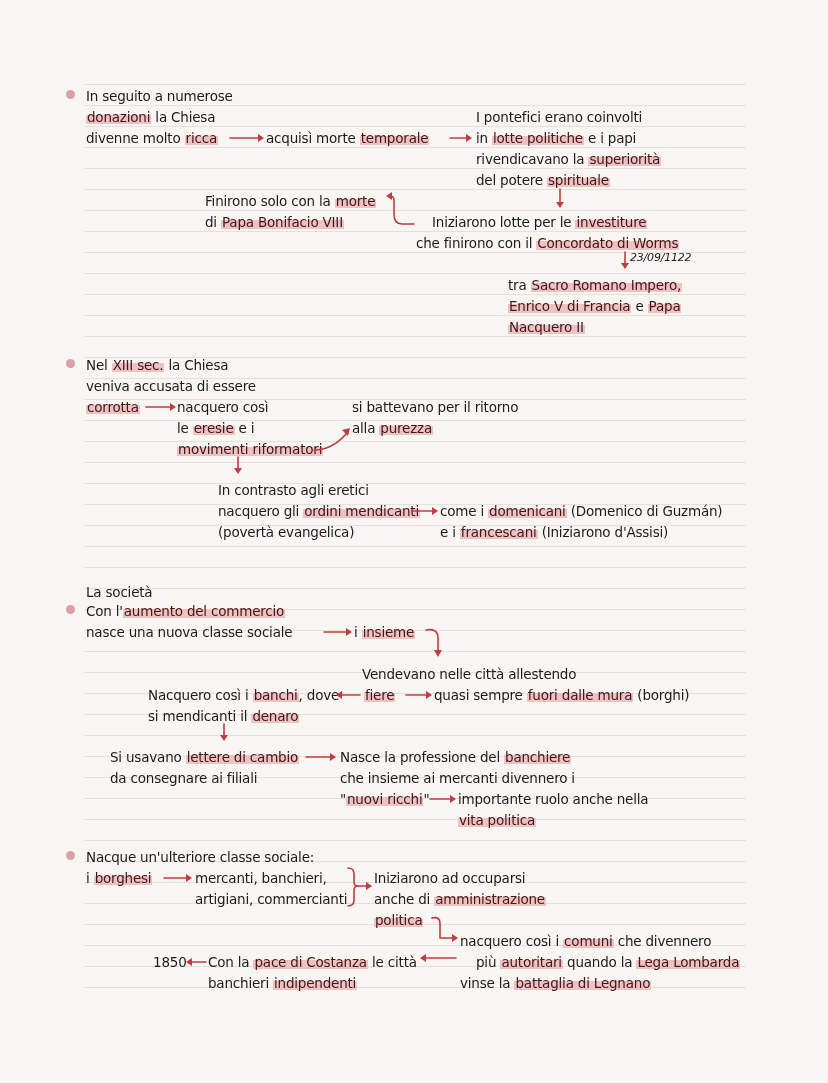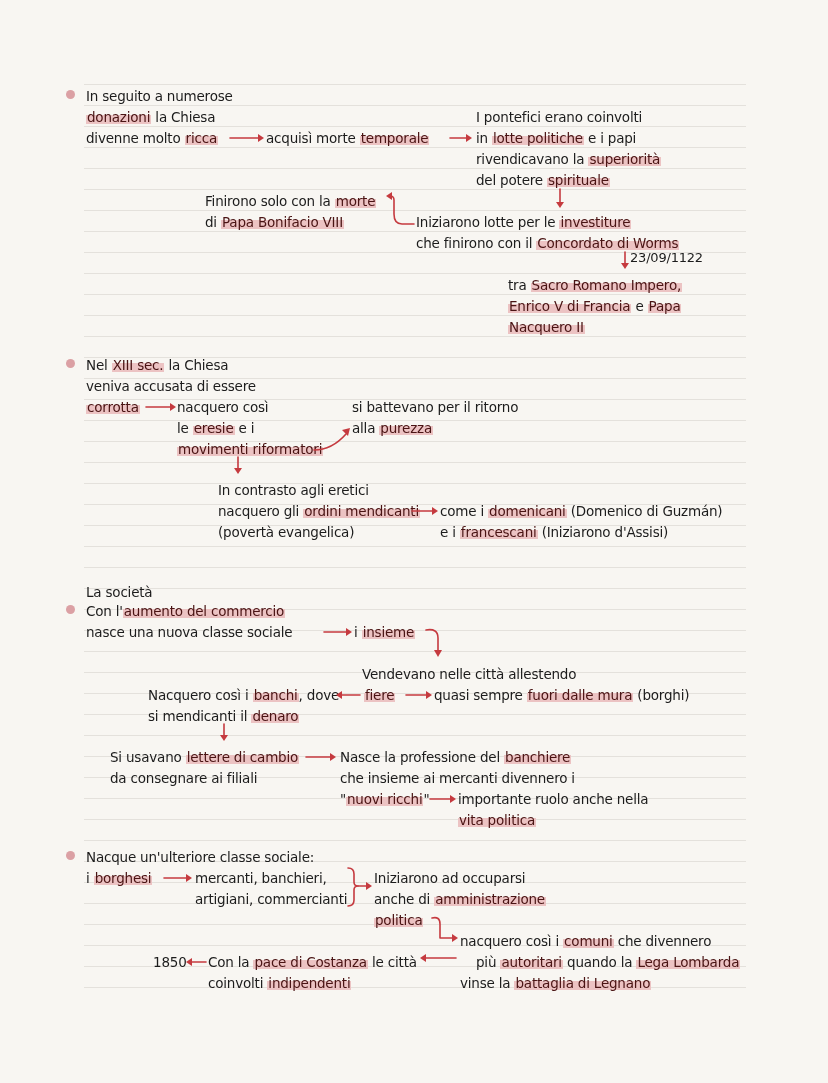--- a/index.html
+++ b/index.html
@@ -11,21 +11,21 @@
   }
   .rule {
     position:absolute; left:84px; width:662px; height:1px;
     background:#e4e1dc;
   }
   .t {
     position:absolute; white-space:nowrap;
     font-size:13.5px; line-height:16px; letter-spacing:-0.2px;
     color:#1c1c1c;
   }
-  .t.small { font-size:13px; line-height:11px; }
+  .t.small { font-size:11px; line-height:11px;font-style:italic; }
   .hl {
     background:linear-gradient(to bottom, transparent 35%, #ecc3c3 35%, #ecc3c3 92%, transparent 92%);
     color:#4a1414;
     padding:0 1px;
   }
   .bullet {
     position:absolute; width:9px; height:9px; border-radius:50%;
     background:#dba0a4;
   }
   .arrow { position:absolute; overflow:visible; }
@@ -106,21 +106,21 @@
     <line x1="6" y1="1" x2="6" y2="14"></line>
     <polygon class="head" points="2,14 6,20 10,14"></polygon>
   </svg>
 
 <div class="t" style="left:205px;top:193px"><span>Finirono solo con la </span><span class="hl">morte</span></div>
 <div class="t" style="left:205px;top:214px"><span>di </span><span class="hl">Papa Bonifacio VIII</span></div>
 <svg class="arrow" style="left:384px;top:192px" width="34" height="36">
     <path d="M30,32 L18,32 Q10,32 10,22 L10,8 Q10,4 6,4"></path>
     <polygon class="head" points="8,0 2,4 8,8"></polygon>
   </svg>
-<div class="t" style="left:416px;top:214px"><span>Iniziarono lotte per le </span><span class="hl">investiture</span></div>
+<div class="t" style="left:432px;top:214px"><span>Iniziarono lotte per le </span><span class="hl">investiture</span></div>
 <div class="t" style="left:416px;top:235px"><span>che finirono con il </span><span class="hl">Concordato di Worms</span></div>
 <svg class="arrow" style="left:619px;top:251px" width="12" height="20">
     <line x1="6" y1="1" x2="6" y2="12"></line>
     <polygon class="head" points="2,12 6,18 10,12"></polygon>
   </svg>
 <div class="t small" style="left:630px;top:252px"><span>23/09/1122</span></div>
 <div class="t" style="left:508px;top:277px"><span>tra </span><span class="hl">Sacro Romano Impero,</span></div>
 <div class="t" style="left:508px;top:298px"><span class="hl">Enrico V di Francia</span><span> e </span><span class="hl">Papa</span></div>
 <div class="t" style="left:508px;top:319px"><span class="hl">Nacquero II</span></div>
 
@@ -231,13 +231,13 @@
 <div class="t" style="left:153px;top:954px"><span>1850</span></div>
 <svg class="arrow" style="left:186px;top:956px" width="22" height="12">
     <line x1="6" y1="6" x2="20" y2="6"></line>
     <polygon class="head" points="6,2 0,6 6,10"></polygon>
   </svg>
 <div class="t" style="left:208px;top:954px"><span>Con la </span><span class="hl">pace di Costanza</span><span> le città</span></div>
 <svg class="arrow" style="left:418px;top:952px" width="40" height="14">
     <line x1="8" y1="6" x2="38" y2="6"></line>
     <polygon class="head" points="8,2 2,6 8,10"></polygon>
   </svg>
-<div class="t" style="left:208px;top:975px"><span>coinvolti </span><span class="hl">indipendenti</span></div>
+<div class="t" style="left:208px;top:975px"><span>banchieri </span><span class="hl">indipendenti</span></div>
 
 </body></html>

